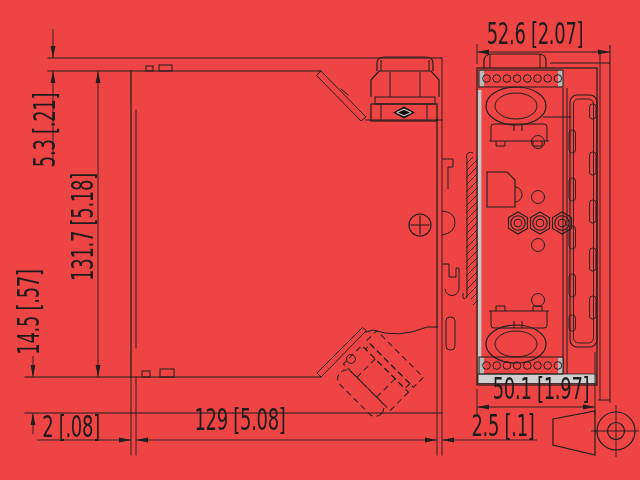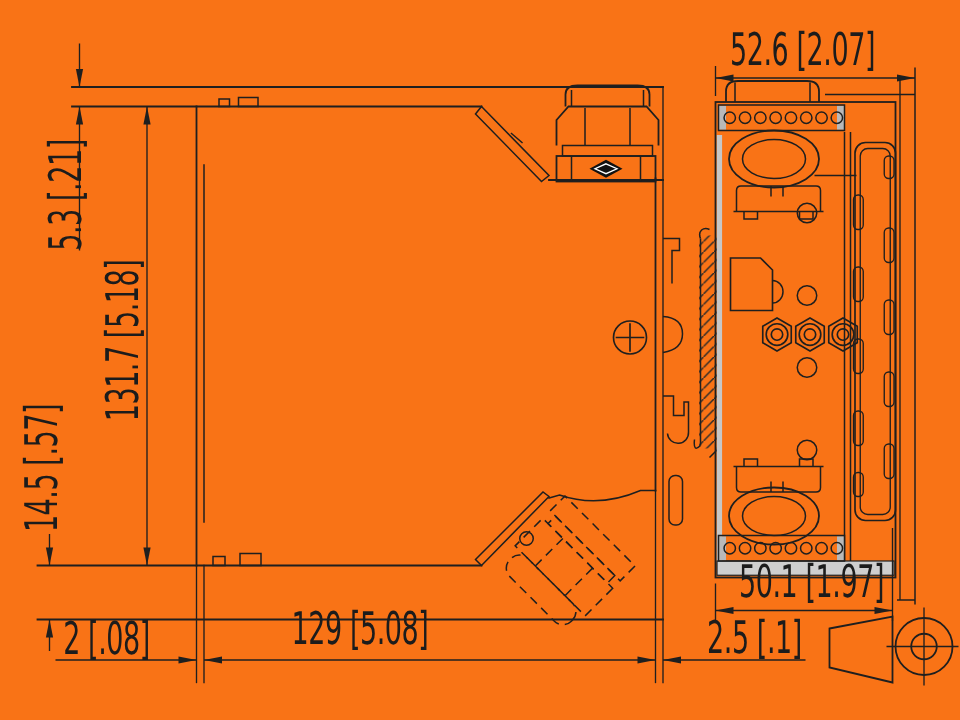--- a/index.html
+++ b/index.html
@@ -5,21 +5,21 @@
   html,body{margin:0;padding:0;}
   body{
     width:640px;height:480px;
     background:#ffffff;
     font-family:"DejaVu Sans", sans-serif;
     overflow:hidden;
   }
   .sheet{
     position:relative;
     width:640px;height:480px;
-    background:#f97316;
+    background:#ef4444;
   }
   .sheet svg{position:absolute;left:0;top:0;}
   .dim-label{
     position:absolute;
     white-space:nowrap;
     color:#1c1c1c;
     font-size:30px;
     line-height:1;
     transform:translate(-50%,-50%) scaleX(0.6);
     transform-origin:center center;

